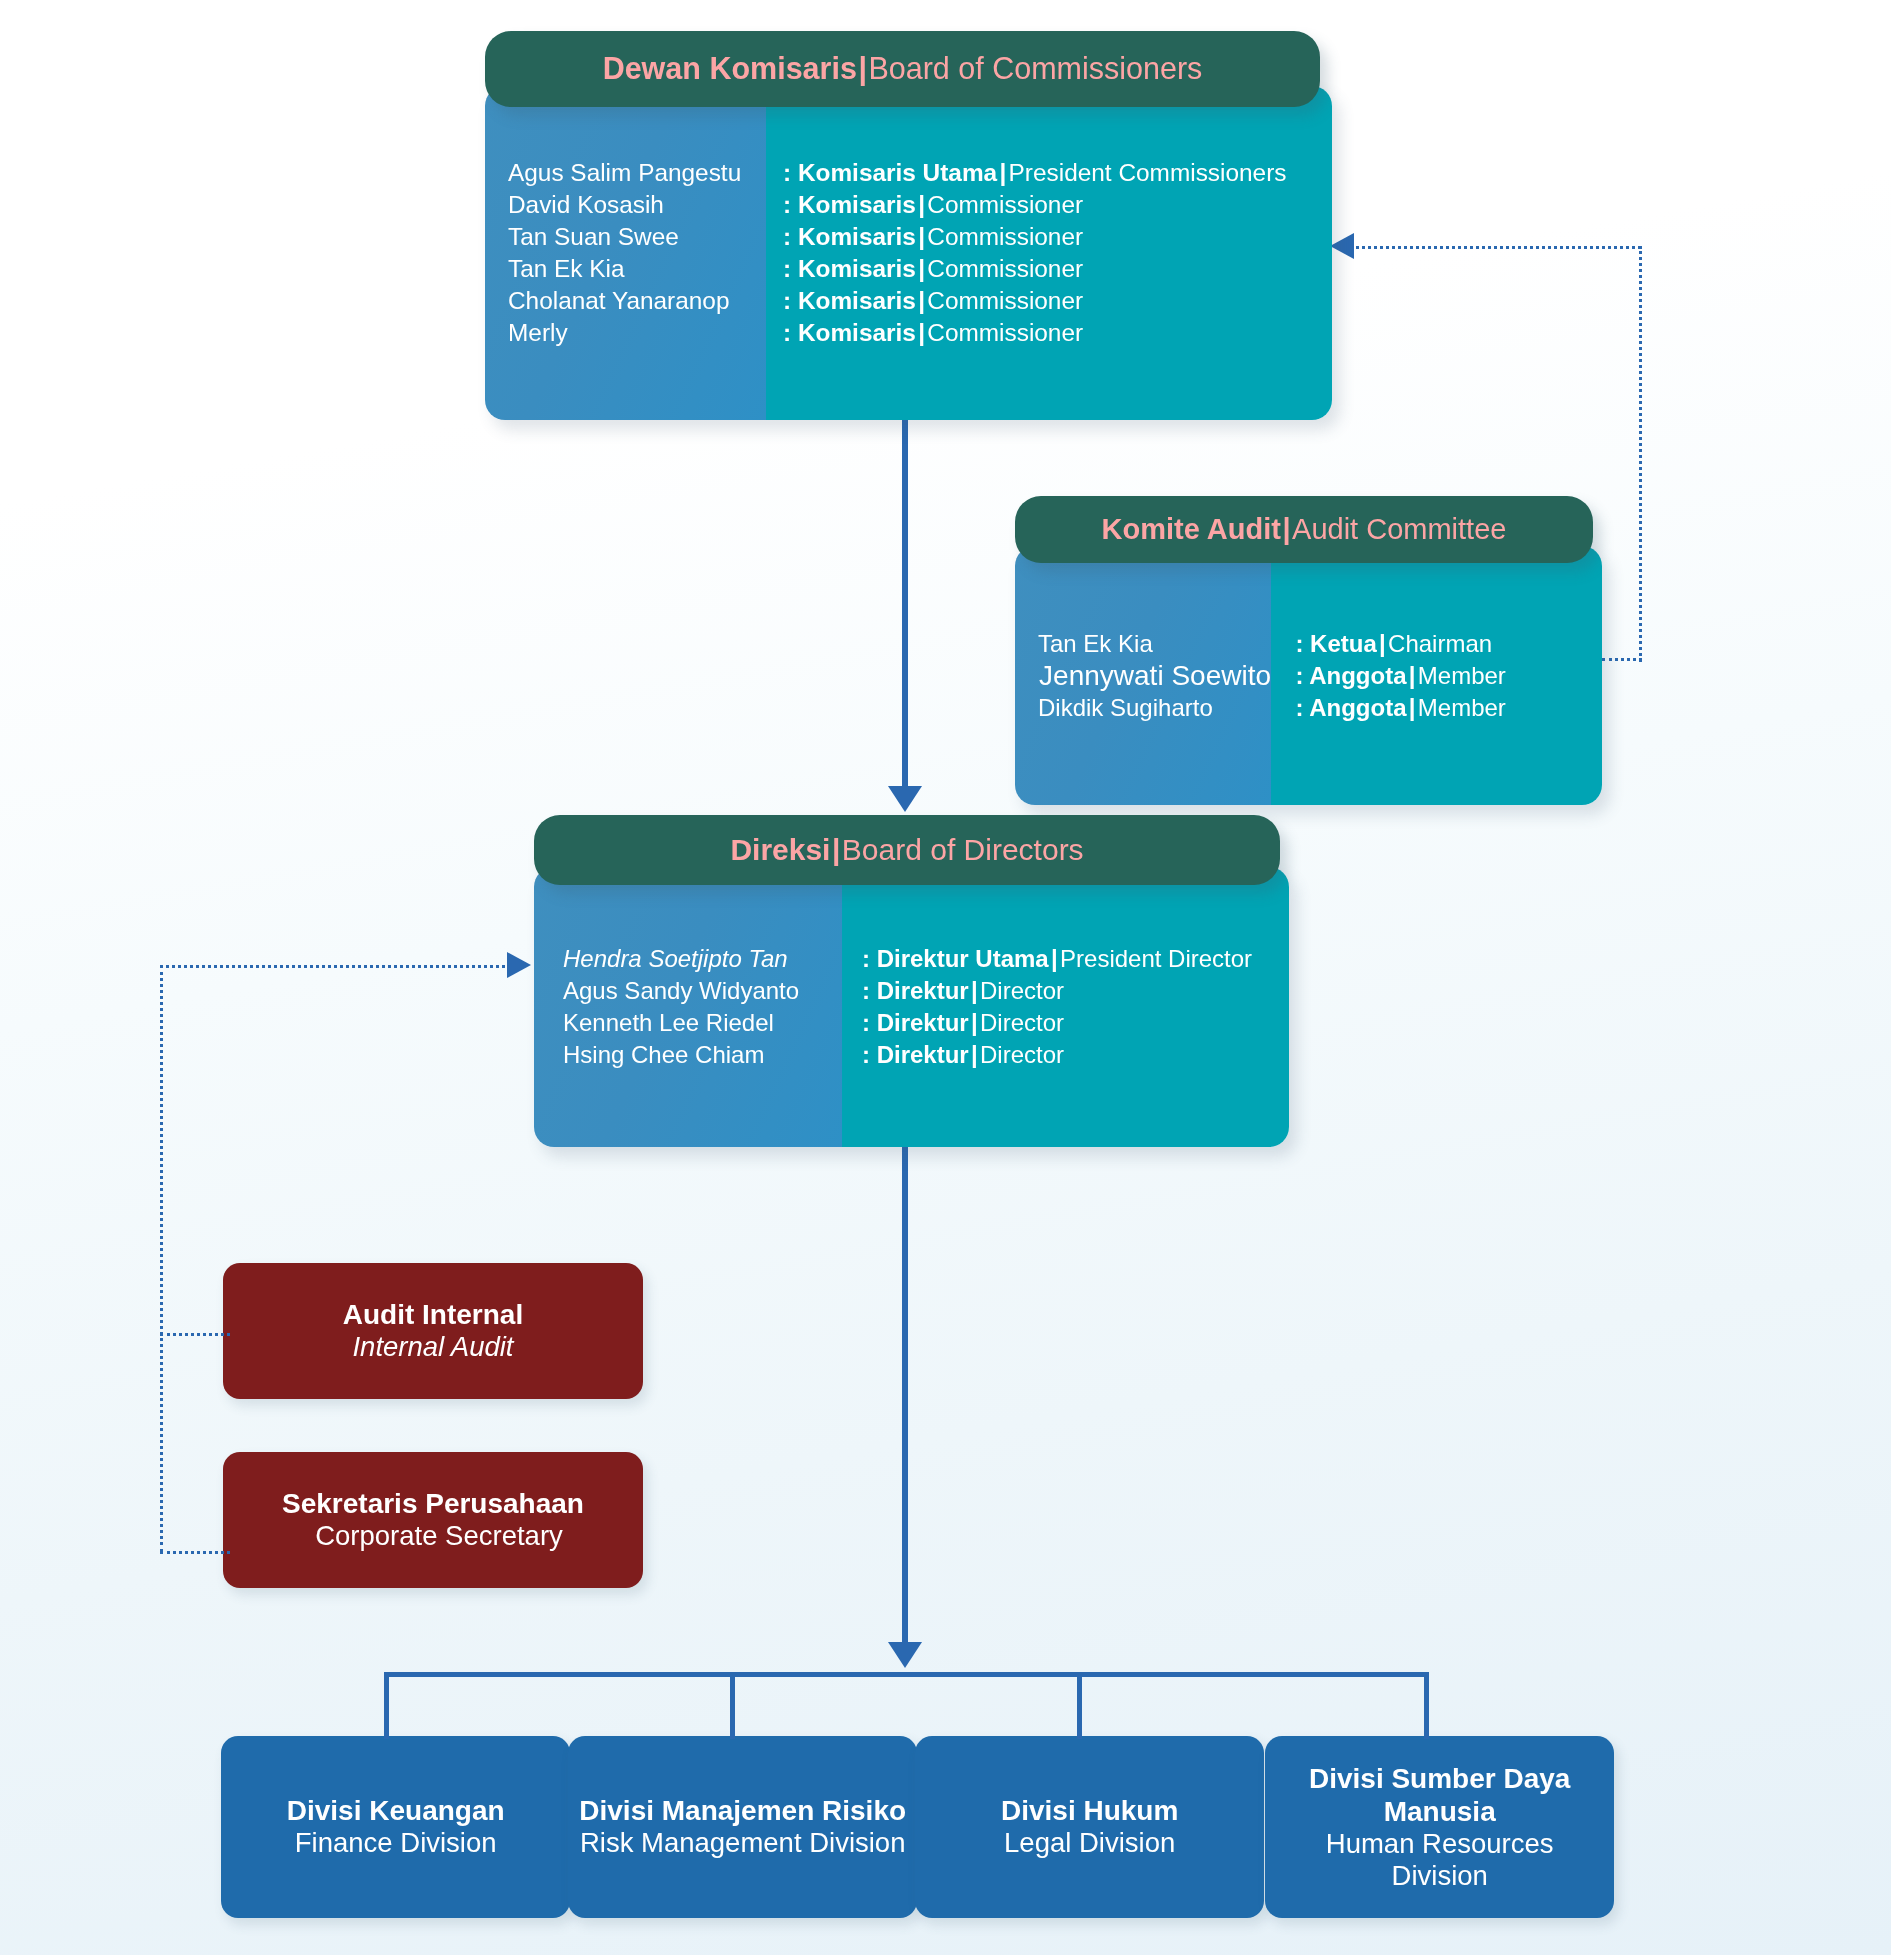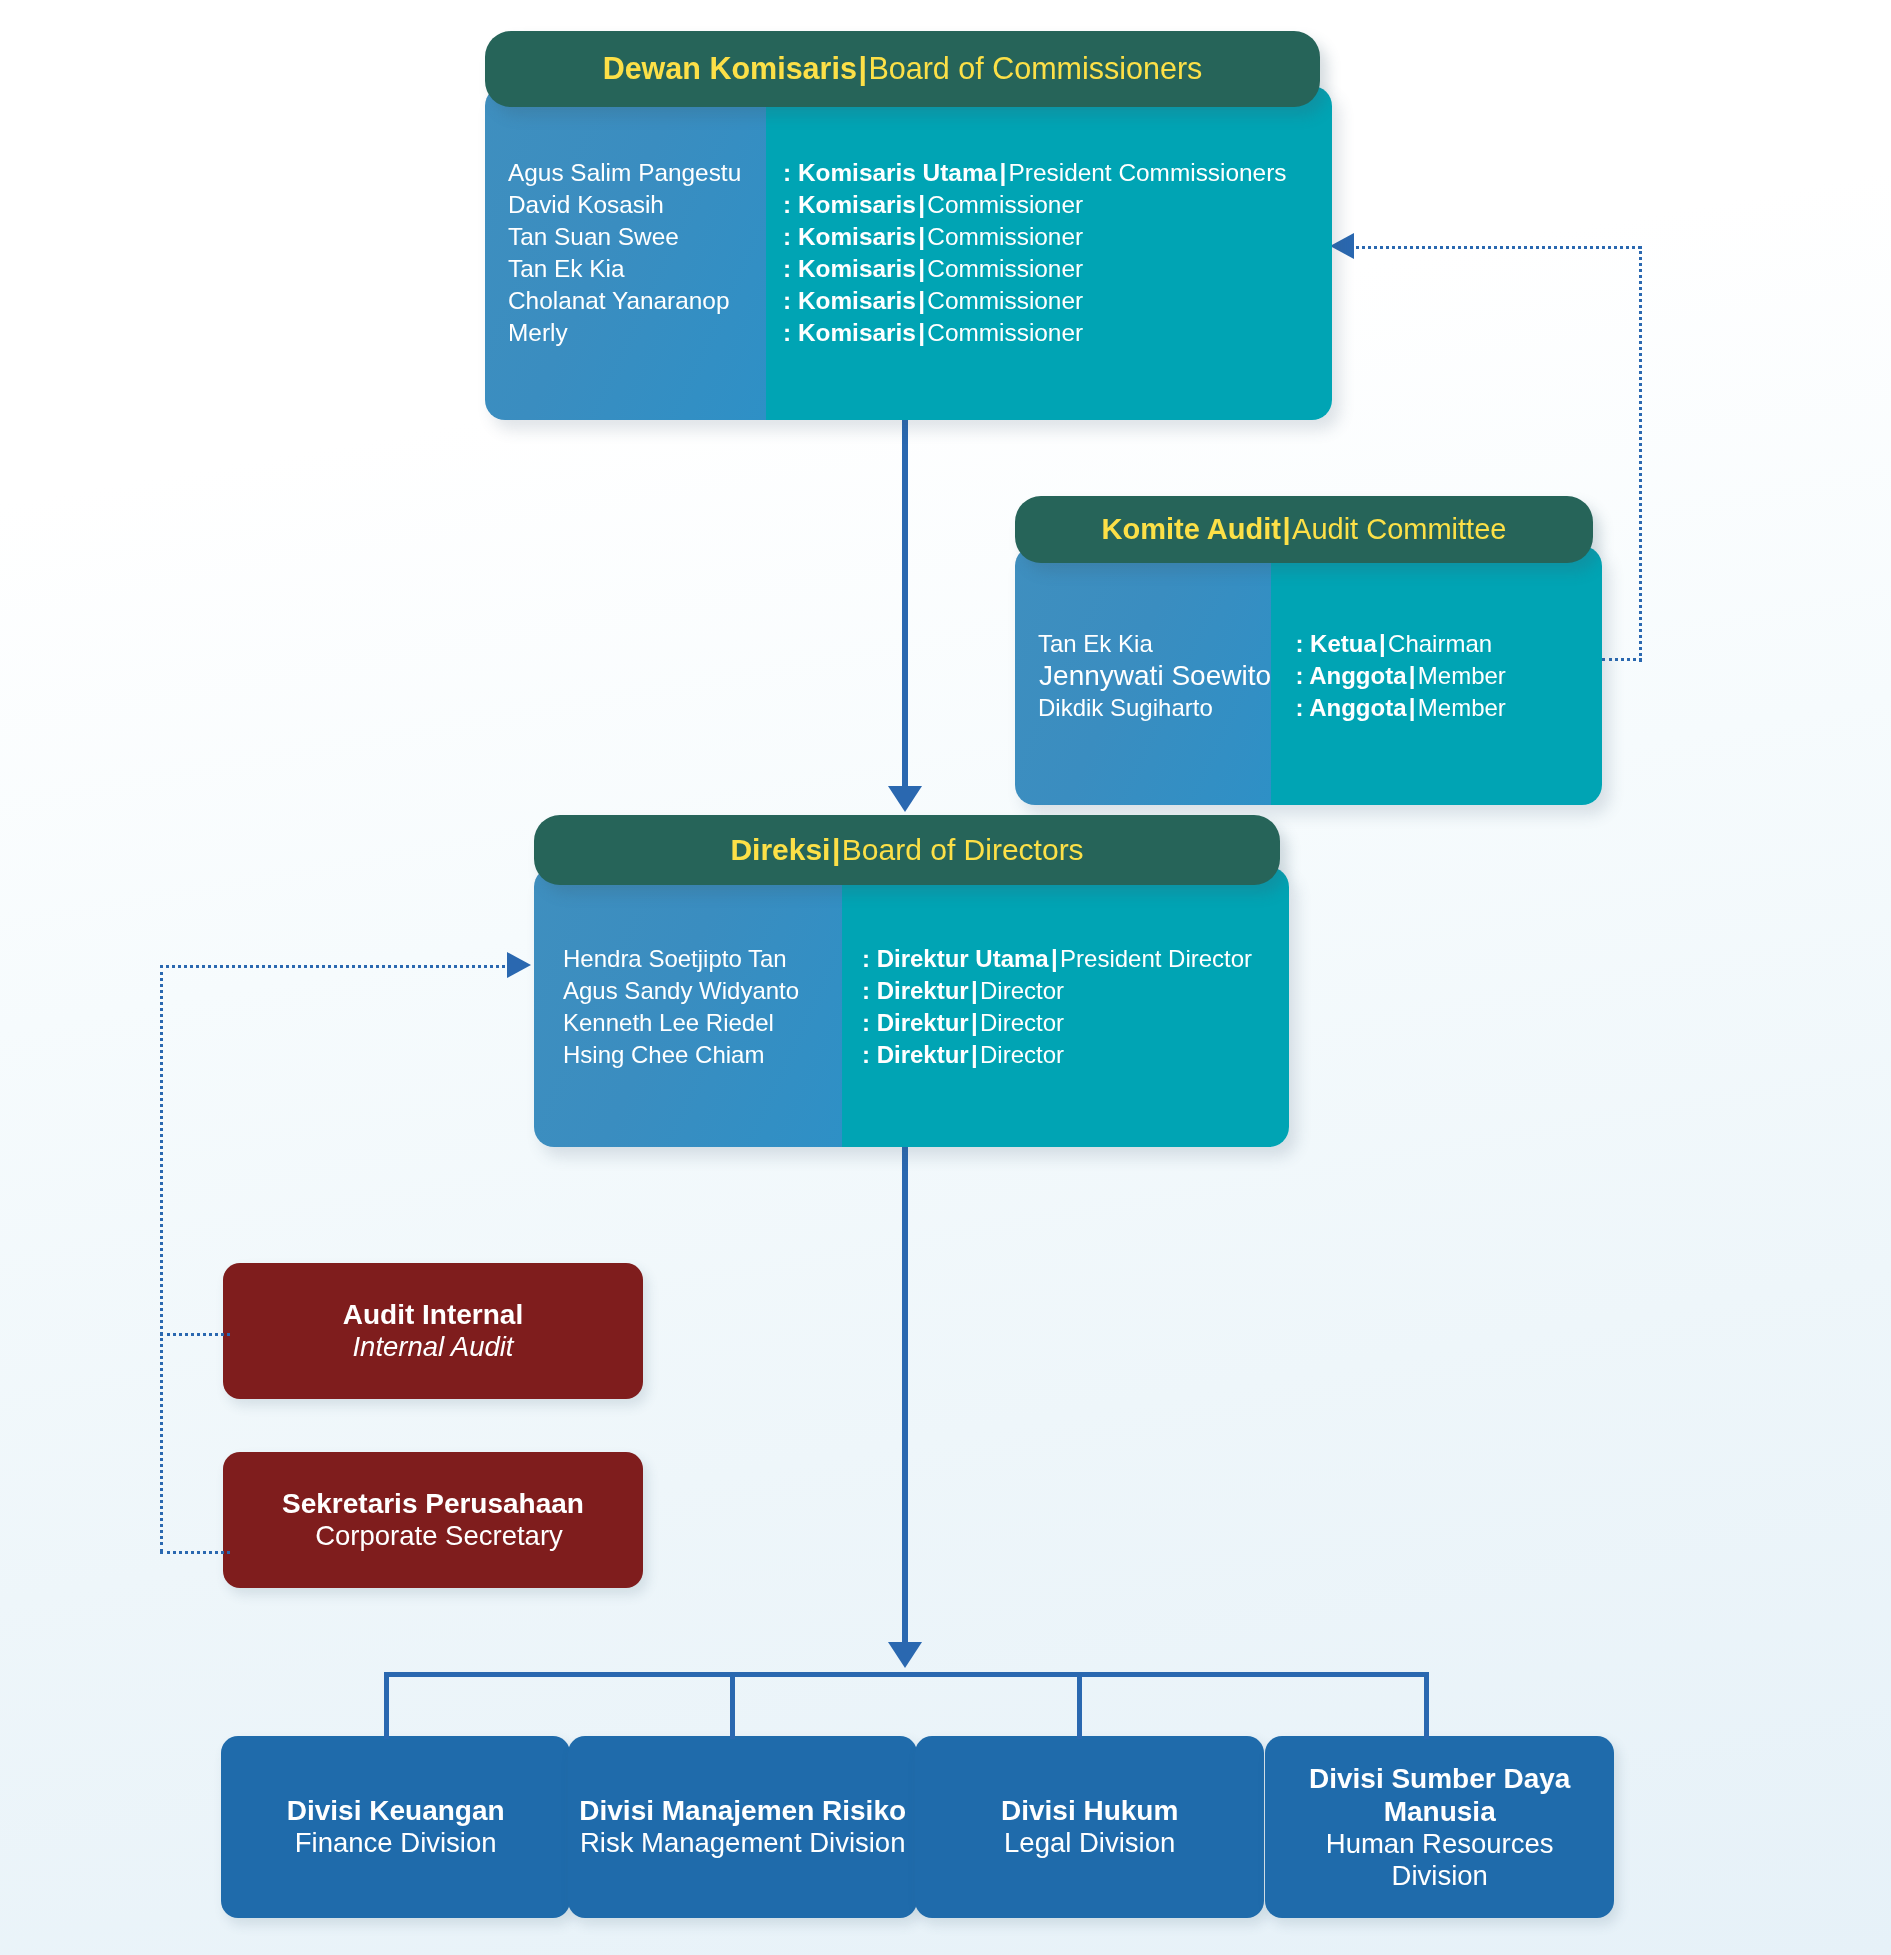--- a/index.html
+++ b/index.html
@@ -7,21 +7,21 @@
     width:1892px;height:1955px;position:relative;overflow:hidden;
     font-family:"Liberation Sans", sans-serif;
     background:linear-gradient(170deg,#ffffff 0%,#ffffff 22%,#f6fbfd 45%,#eef6fa 70%,#e6f1f8 100%);
   }
   .canvas{position:absolute;inset:0;}
 
   
   .card{position:absolute;}
   .card .pill{
     position:absolute;left:0;top:0;
-    background:#266459;color:#fde047;
+    background:#266459;color:#fca5a5;
     border-radius:26px;
     display:flex;align-items:center;justify-content:center;
     box-shadow:7.6px 9.2px 13.7px rgba(60,90,110,.22);
     z-index:3;
     white-space:nowrap;
   }
   .pill .t-id{font-weight:bold;}
   .pill .t-sep{font-weight:bold;padding:0 1.5px;}
   .pill .t-en{font-weight:normal;}
 
@@ -124,21 +124,21 @@
   </div>
 
   <div class="card" style="left:534px;top:815px;width:755px;height:282px;">
     <div class="pill" style="width:746px;height:70px;font-size:30px;">
       <span class="t-id">Direksi</span>
         <span class="t-sep">|</span>
         <span class="t-en">Board of Directors</span>
     </div>
     <div class="body" style="top:52px;width:755px;height:280px;">
       <div class="col-names" style="width:279px;padding-left:29px;">
-        <div class="nm" style="font-size:24px;line-height:32px;">Hendra Soetjipto Tan</div>
+        <div class="nm" style="font-size:24px;line-height:32px;font-style:italic;">Hendra Soetjipto Tan</div>
         <div class="nm" style="font-size:24px;line-height:32px;">Agus Sandy Widyanto</div>
         <div class="nm" style="font-size:24px;line-height:32px;">Kenneth Lee Riedel</div>
         <div class="nm" style="font-size:24px;line-height:32px;">Hsing Chee Chiam</div>
       </div>
       <div class="col-roles" style="padding-left:20px;">
         <div class="rl" style="font-size:24px;line-height:32px;"><span class="r-id">: Direktur Utama</span><span class="r-sep">|</span><span class="r-en">President Director</span></div>
         <div class="rl" style="font-size:24px;line-height:32px;"><span class="r-id">: Direktur</span><span class="r-sep">|</span><span class="r-en">Director</span></div>
         <div class="rl" style="font-size:24px;line-height:32px;"><span class="r-id">: Direktur</span><span class="r-sep">|</span><span class="r-en">Director</span></div>
         <div class="rl" style="font-size:24px;line-height:32px;"><span class="r-id">: Direktur</span><span class="r-sep">|</span><span class="r-en">Director</span></div>
       </div>

